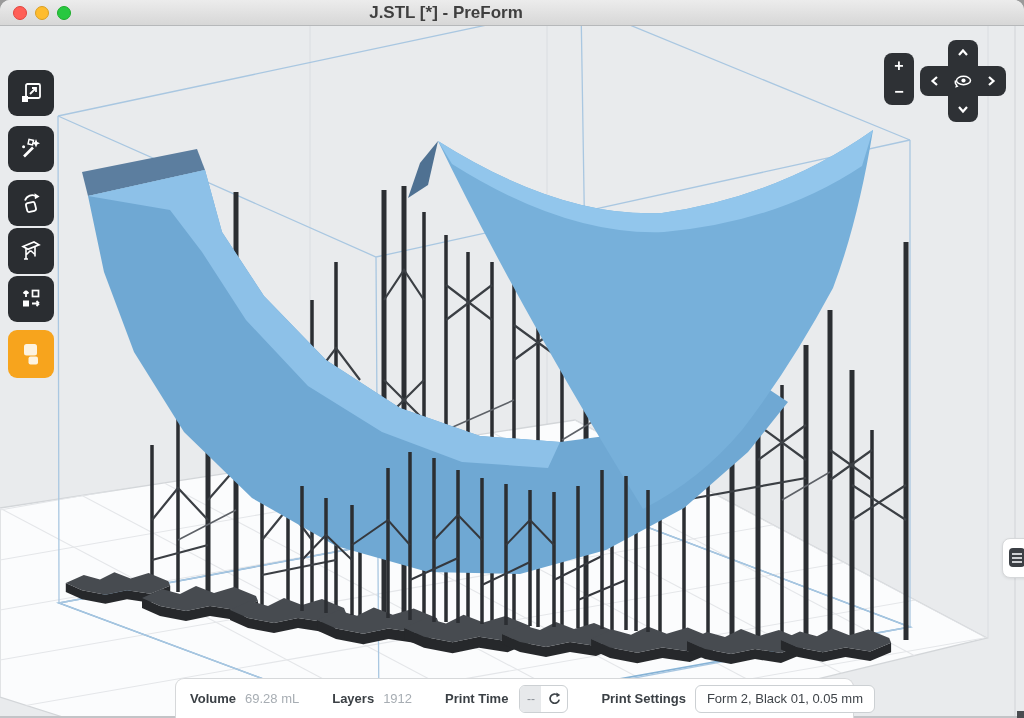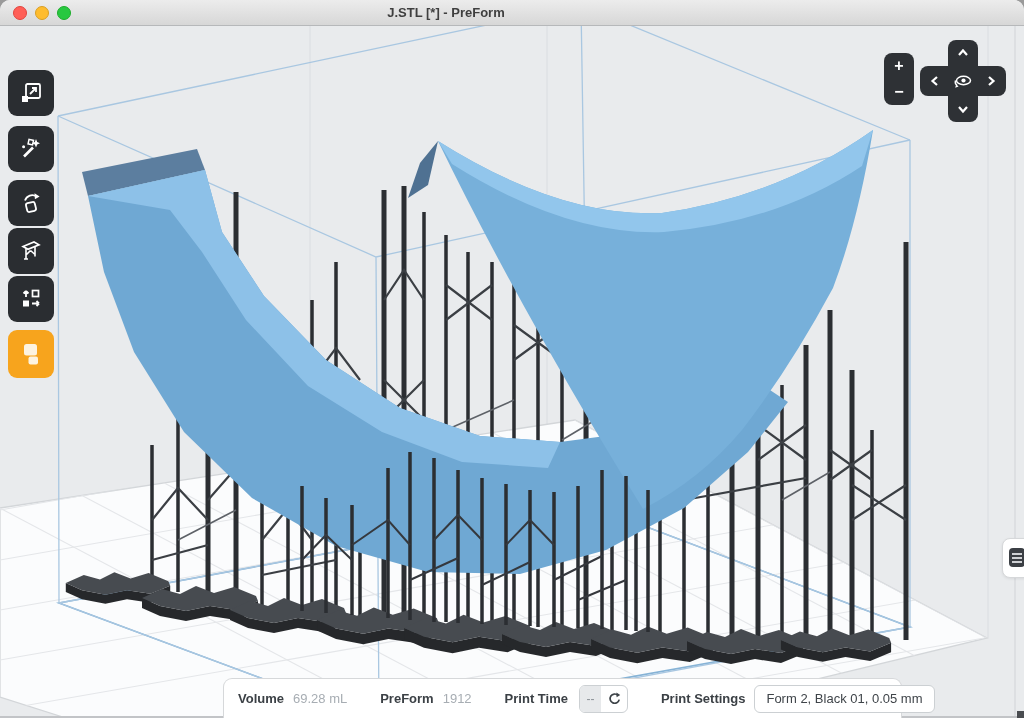--- a/index.html
+++ b/index.html
@@ -8,21 +8,21 @@
     border-radius:10px 10px 0 0;background:#e9ebed;}
   
   .titlebar{position:absolute;left:0;top:0;width:1024px;height:25px;z-index:40;
     background:linear-gradient(#ececec,#d7d7d7);border-bottom:1px solid #b6b8ba;}
   .lights{position:absolute;left:13px;top:6px;display:flex;gap:8px;}
   .light{width:12px;height:12px;border-radius:50%;}
   .light.red{background:#ff5f57;border:0.5px solid #e0443e;}
   .light.yellow{background:#febc2e;border:0.5px solid #d89e24;}
   .light.green{background:#28c840;border:0.5px solid #1dad2b;}
   .win-title{position:absolute;left:346px;top:0;width:200px;height:25px;line-height:25px;
-    text-align:center;font-size:13px;font-weight:700;color:#3f3f3f;}
+    text-align:center;font-size:17px;font-weight:700;color:#3f3f3f;}
   
   .viewport{position:absolute;left:0;top:25px;width:1024px;height:693px;background:#e9ebed;}
   .scene{position:absolute;left:0;top:0;z-index:1;}
   .bottom-edge{position:absolute;left:0;bottom:0;width:1024px;height:2px;background:#c2c4c7;z-index:4;}
   
   .tools{position:absolute;left:8px;top:45px;z-index:20;display:flex;flex-direction:column;}
   .tool-btn{width:46px;height:46px;border-radius:9px;background:#2a2d31;display:flex;
     align-items:center;justify-content:center;cursor:pointer;}
   .tool-btn.g1{margin-bottom:10px;} .tool-btn.g2{margin-bottom:8px;} .tool-btn.g3{margin-bottom:2px;}
   .tool-btn.orange{background:#f7a41d;margin-top:6px;height:48px;}
@@ -39,21 +39,21 @@
   .dpad svg{display:block;}
   
   .drawer-tab{position:absolute;left:1002px;top:513px;width:30px;height:38px;background:#fff;
     border:1px solid #d6d8da;border-radius:8px;z-index:20;box-shadow:0 1px 3px rgba(0,0,0,.08);}
   .drawer-btn{position:absolute;left:6px;top:9px;width:16px;height:19px;background:#3b3f44;
     border-radius:4px;cursor:pointer;display:flex;flex-direction:column;justify-content:center;gap:2px;align-items:center;}
   .drawer-btn i{display:block;width:10px;height:2px;background:#cfd1d4;}
   
   .statusbar{position:absolute;left:175px;top:653px;width:679px;height:40px;background:#fff;
     border:1px solid #d6d8da;border-bottom:none;border-radius:9px 9px 0 0;z-index:22;
-    display:flex;align-items:center;padding-left:14px;box-sizing:border-box;font-size:13px;margin-left:48px;}
+    display:flex;align-items:center;padding-left:14px;box-sizing:border-box;font-size:13px;}
   .sb-label{font-weight:700;color:#3b4045;margin-right:9px;white-space:nowrap;}
   .sb-value{color:#a7adb3;white-space:nowrap;}
   .sb-gap{margin-right:33px;display:flex;align-items:center;}
   .pt-control{display:flex;align-items:stretch;height:26px;border:1px solid #ccd0d3;border-radius:6px;
     overflow:hidden;background:#fff;margin-left:2px;}
   .pt-val{width:21px;background:#e7e9eb;color:#8b9197;display:flex;align-items:center;
     justify-content:center;font-size:12px;cursor:pointer;}
   .pt-refresh{width:26px;display:flex;align-items:center;justify-content:center;cursor:pointer;}
   .ps-box{height:26px;border:1px solid #ccd0d3;border-radius:6px;background:#fff;color:#3f4449;
     display:flex;align-items:center;padding:0 11px;white-space:nowrap;cursor:pointer;text-align:right;}
@@ -261,21 +261,21 @@
           <i></i>
       </div>
     </div>
 
     <div class="statusbar">
       <div class="sb-gap">
         <span class="sb-label">Volume</span>
         <span class="sb-value">69.28 mL</span>
       </div>
       <div class="sb-gap">
-        <span class="sb-label">PreForm</span>
+        <span class="sb-label">Layers</span>
         <span class="sb-value">1912</span>
       </div>
       <div class="sb-gap">
         <span class="sb-label">Print Time</span>
         <span class="pt-control">
           <span class="pt-val">--</span>
           <span class="pt-refresh">
             <svg width="16" height="16" viewBox="0 0 16 16">
               <path d="M11.9,4.3 A4.6,4.6 0 1 0 13.2,8.6" fill="none" stroke="#3c4247" stroke-width="1.7"></path>
               <polygon points="10.4,1.6 14.2,4.1 10.6,6.2" fill="#3c4247"></polygon>

